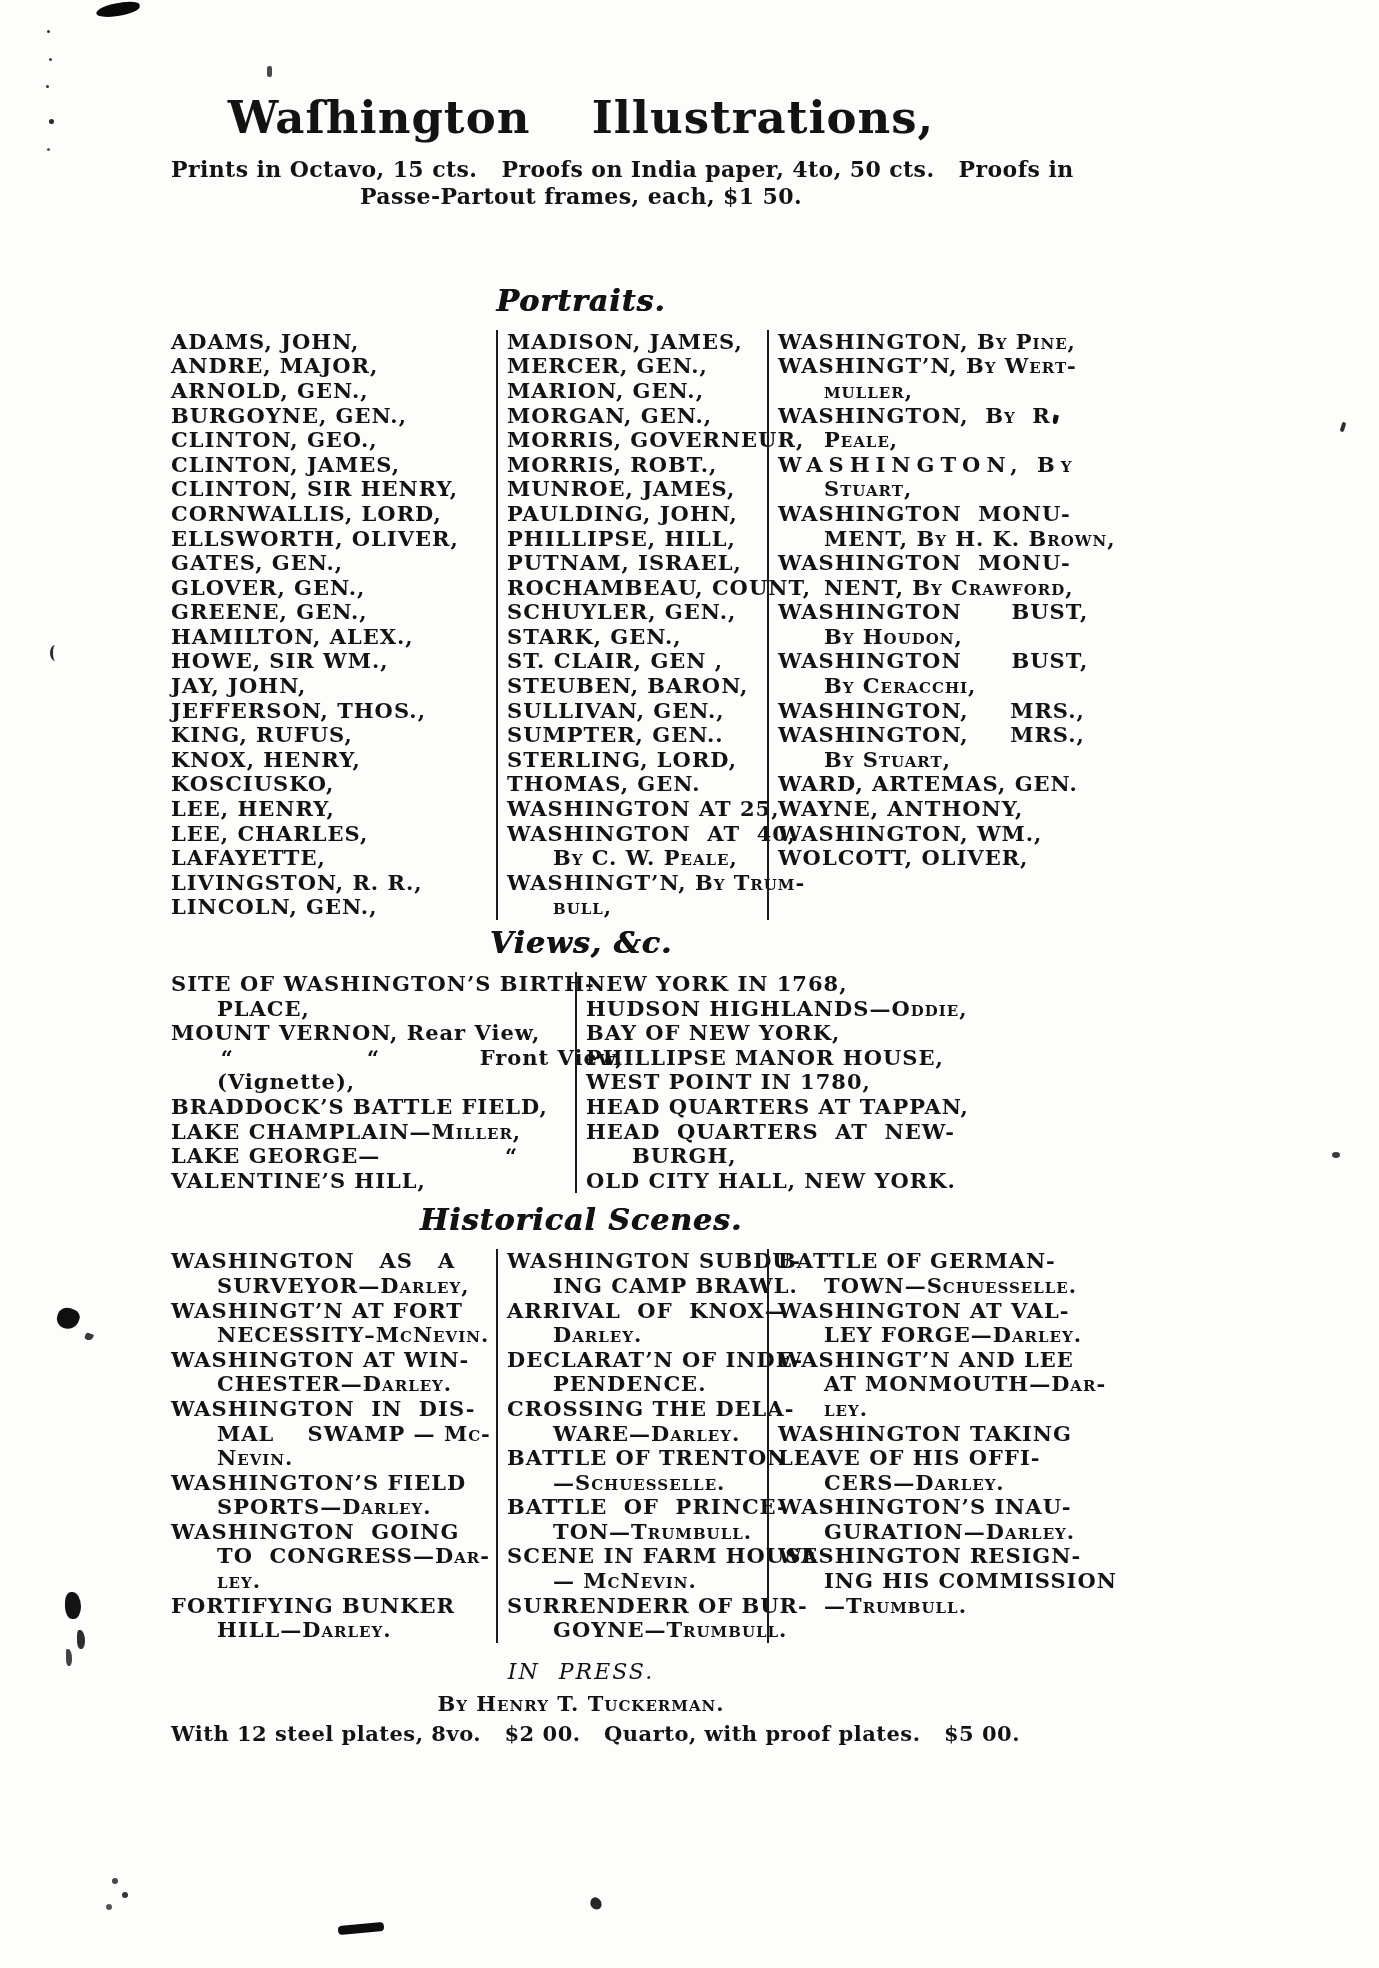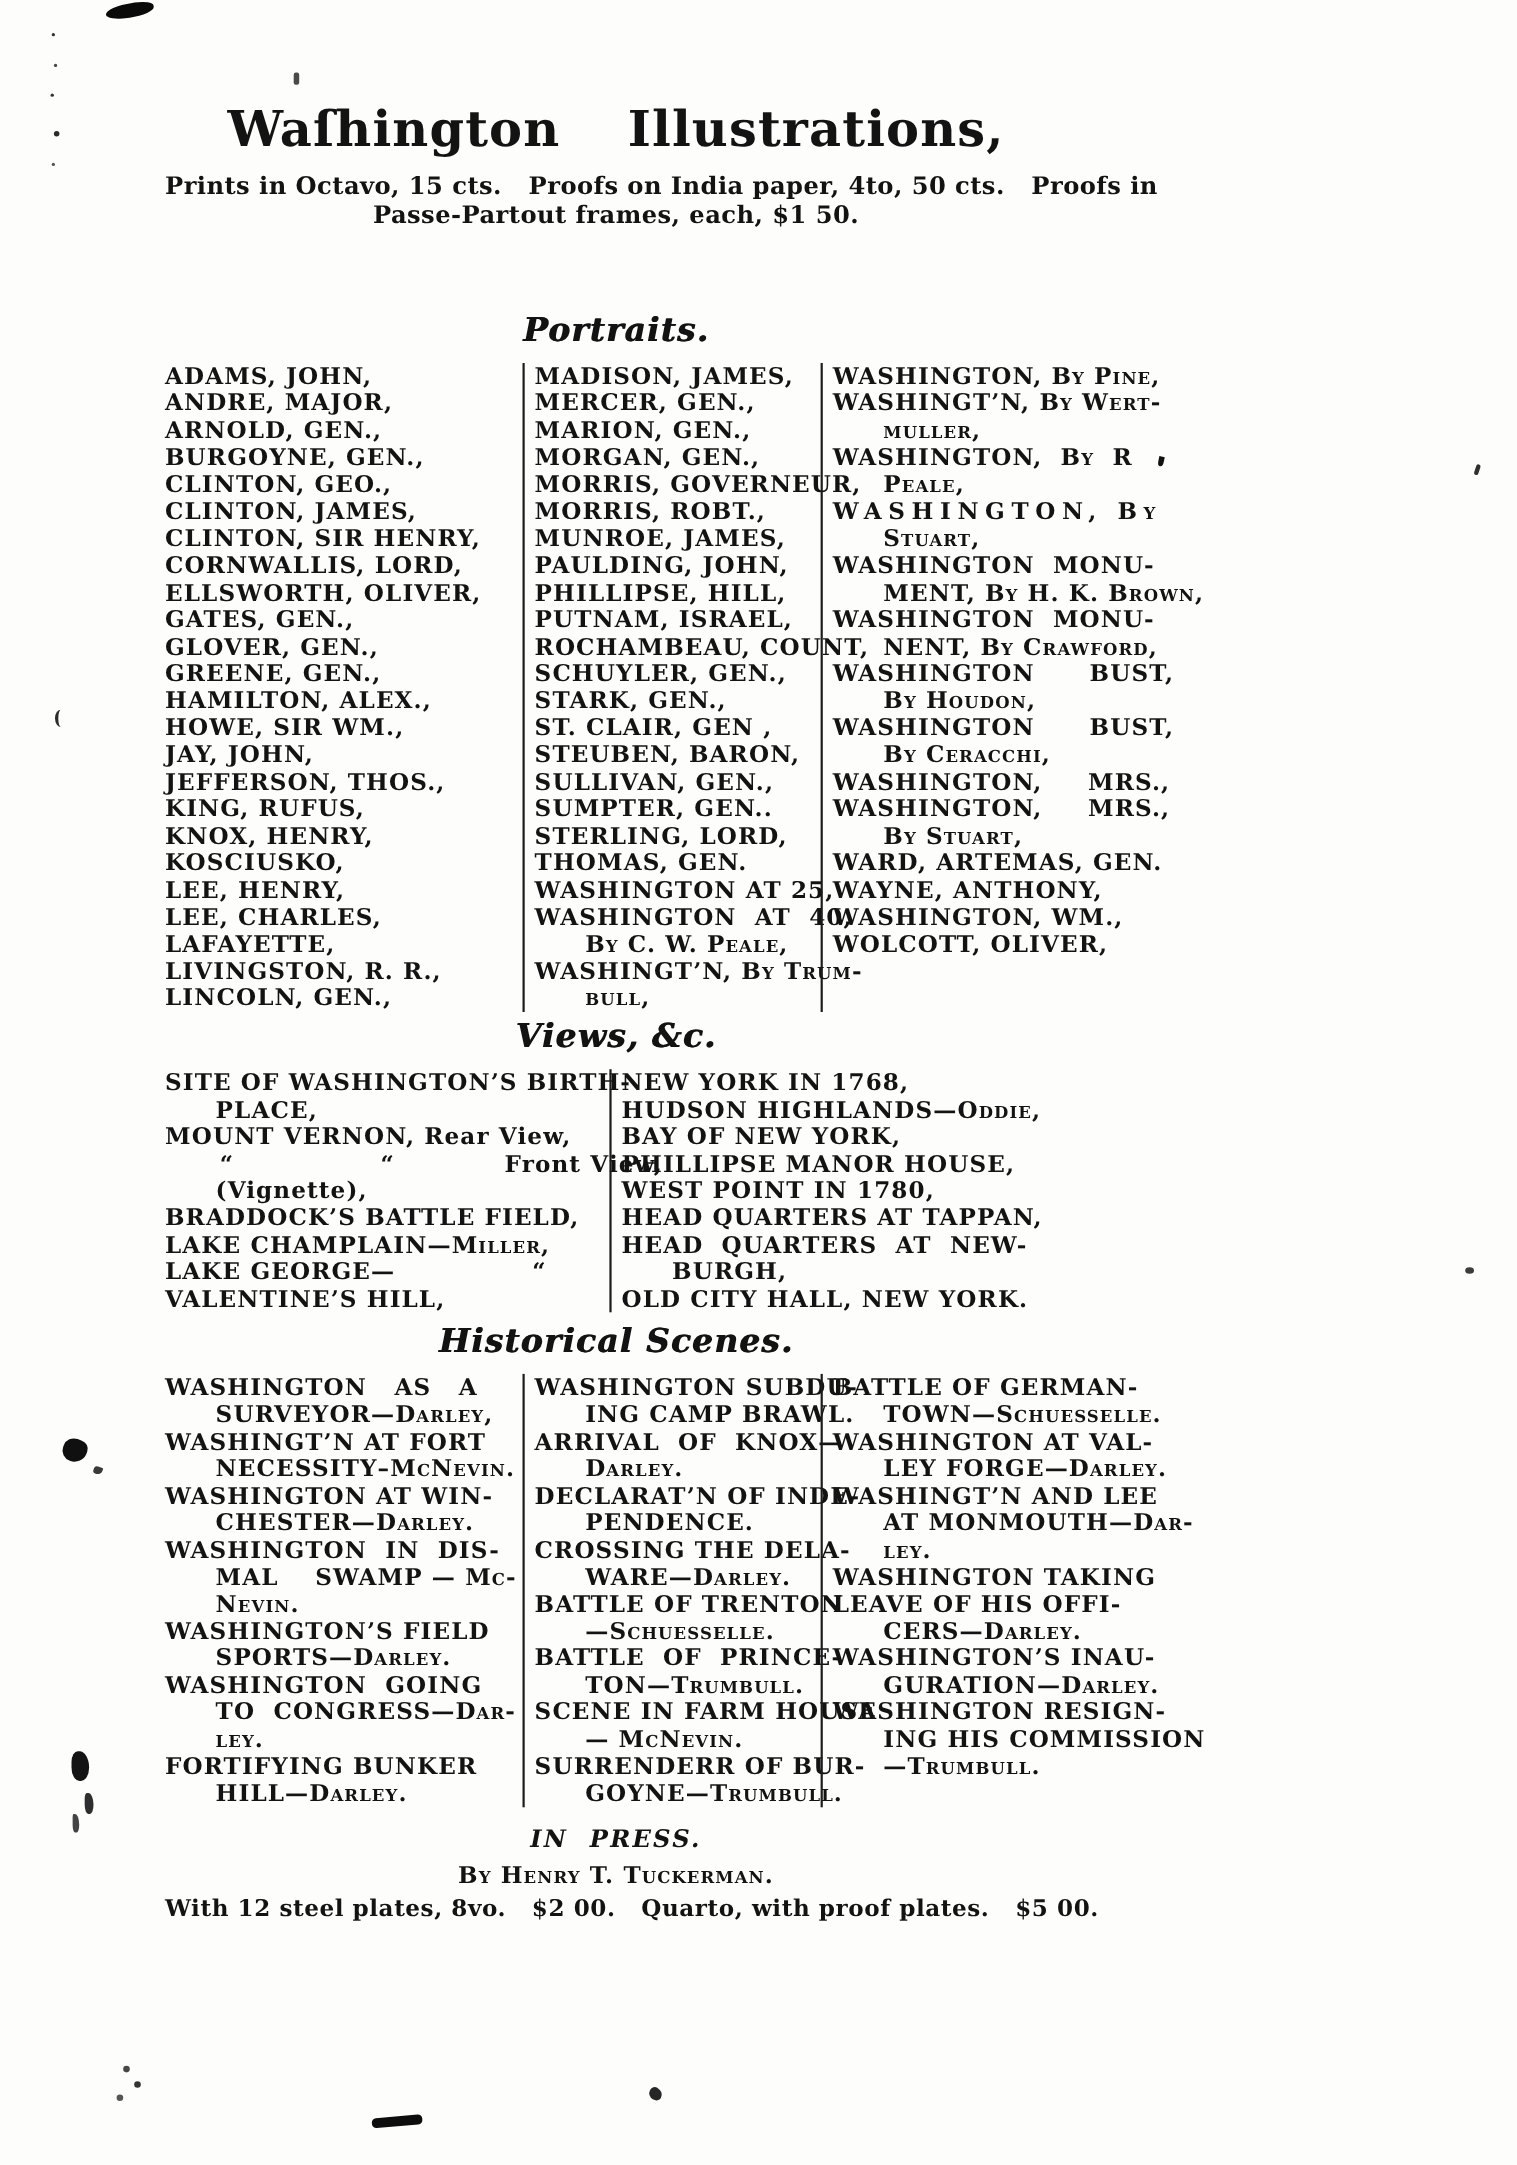--- a/index.html
+++ b/index.html
@@ -4,21 +4,21 @@
 <style>
   html,body{margin:0;padding:0;}
   body{
     width:1379px;height:1968px;
     background:#fdfdfc;
     overflow:hidden;
     position:relative;
     font-family:"DejaVu Serif","Liberation Serif",serif;
     color:#131313;
   }
-  .sheet{position:absolute;left:150px;top:0;width:1005px;}
+  .sheet{position:absolute;left:171px;top:0;width:1005px;}
   .center{width:820px;text-align:center;}
 
   .title{
     margin:92px 0 0 0;
     font-size:45px;line-height:1.15;font-weight:bold;
     letter-spacing:1px;word-spacing:14px;
     white-space:pre;
   }
   .subtitle{
     font-weight:bold;font-size:22px;line-height:27px;
@@ -47,21 +47,21 @@
 
   .line{
     font-weight:bold;font-size:21px;line-height:24.6px;
     letter-spacing:1px;white-space:pre;
   }
   .line.sc{font-variant:small-caps;}
   .line.in{padding-left:46px;}
   .line.ls{letter-spacing:6px;}
 
   .footer-inpress{
-    margin-top:16px;font-size:22px;font-weight:bold;font-style:italic;
+    margin-top:16px;font-size:22px;font-weight:normal;font-style:italic;
     letter-spacing:2px;word-spacing:10px;
   }
   .footer-booktitle{
     margin-top:10px;font-size:27px;font-weight:bold;letter-spacing:1px;
   }
   .footer-byline{
     margin-top:7px;font-size:21px;font-weight:bold;font-variant:small-caps;letter-spacing:1px;
   }
   .footer-pricing{
     margin-top:5px;font-size:21px;font-weight:bold;white-space:pre;letter-spacing:.5px;

